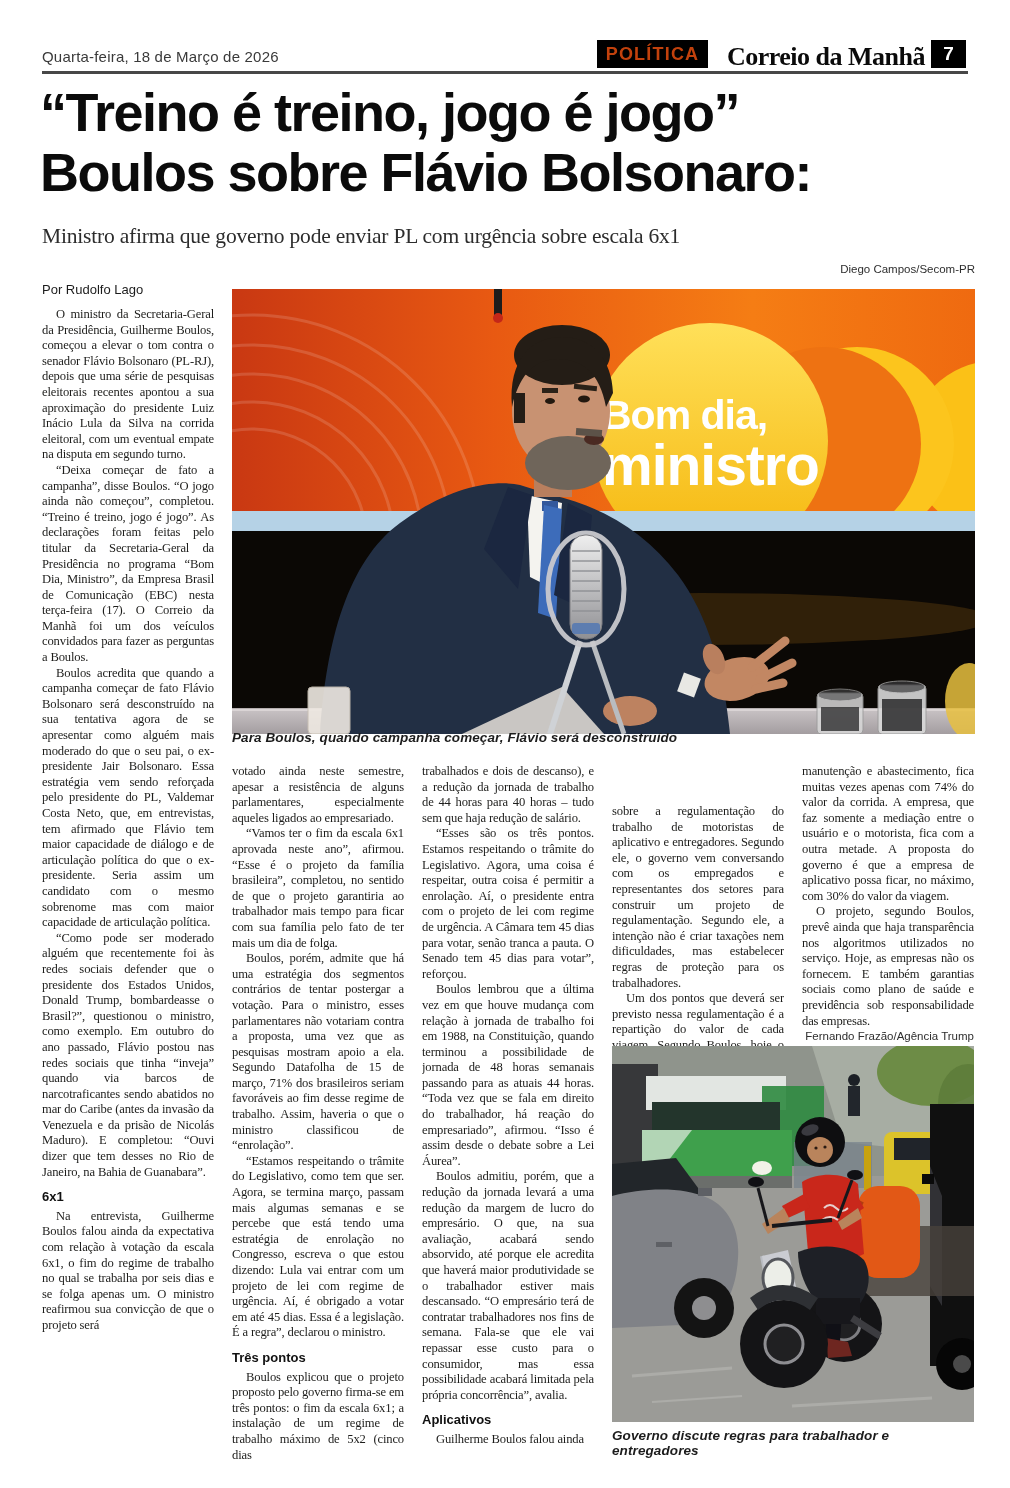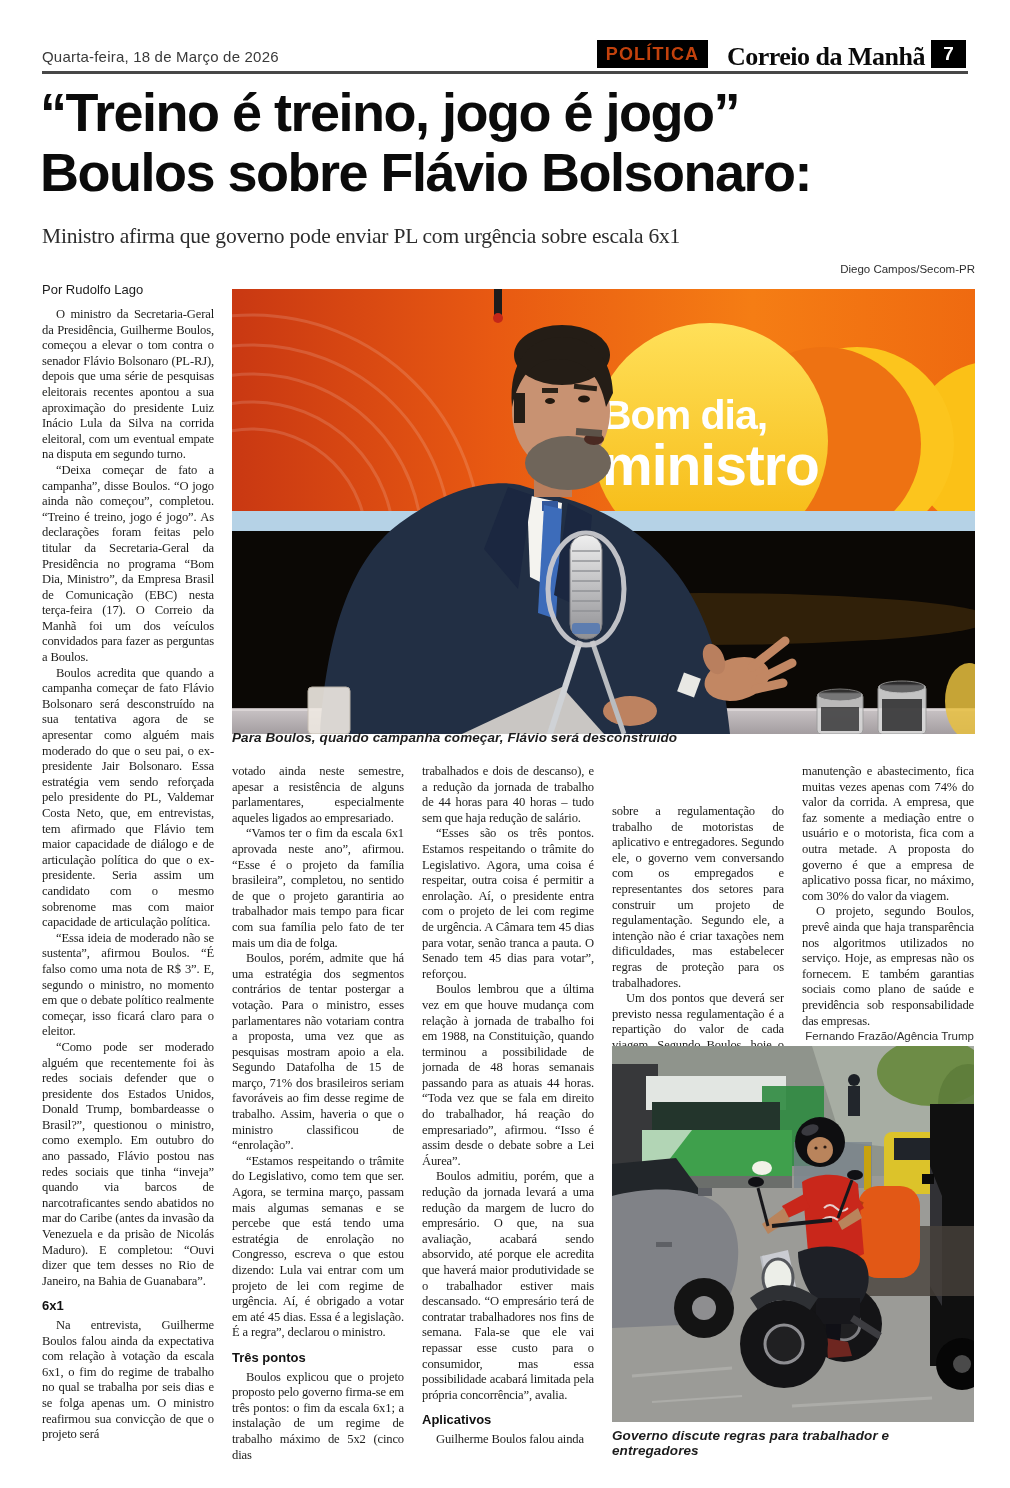--- a/index.html
+++ b/index.html
@@ -174,21 +174,20 @@
   </g>
   <ellipse cx="737" cy="412" rx="24" ry="38" fill="#e7bf3f" opacity="0.85"></ellipse>
 </svg>
 </div>
 <div class="abs caption caption1">Para Boulos, quando campanha começar, Flávio será desconstruído</div>
 
 <div class="abs col col1">
   <p>O ministro da Secretaria-Geral da Presidência, Guilherme Boulos, começou a elevar o tom contra o senador Flávio Bolsonaro (PL-RJ), depois que uma série de pesquisas eleitorais recentes apontou a sua aproximação do presidente Luiz Inácio Lula da Silva na corrida eleitoral, com um eventual empate na disputa em segundo turno.</p>
   <p>“Deixa começar de fato a campanha”, disse Boulos. “O jogo ainda não começou”, completou. “Treino é treino, jogo é jogo”. As declarações foram feitas pelo titular da Secretaria-Geral da Presidência no programa “Bom Dia, Ministro”, da Empresa Brasil de Comunicação (EBC) nesta terça-feira (17). O Correio da Manhã foi um dos veículos convidados para fazer as perguntas a Boulos.</p>
   <p>Boulos acredita que quando a campanha começar de fato Flávio Bolsonaro será desconstruído na sua tentativa agora de se apresentar como alguém mais moderado do que o seu pai, o ex-presidente Jair Bolsonaro. Essa estratégia vem sendo reforçada pelo presidente do PL, Valdemar Costa Neto, que, em entrevistas, tem afirmado que Flávio tem maior capacidade de diálogo e de articulação política do que o ex-presidente. Seria assim um candidato com o mesmo sobrenome mas com maior capacidade de articulação política.</p>
-  <p>“Essa ideia de moderado não se sustenta”, afirmou Boulos. “É falso como uma nota de R$ 3”. E, segundo o ministro, no momento em que o debate político realmente começar, isso ficará claro para o eleitor.</p>
   <p>“Como pode ser moderado alguém que recentemente foi às redes sociais defender que o presidente dos Estados Unidos, Donald Trump, bombardeasse o Brasil?”, questionou o ministro, como exemplo. Em outubro do ano passado, Flávio postou nas redes sociais que tinha “inveja” quando via barcos de narcotraficantes sendo abatidos no mar do Caribe (antes da invasão da Venezuela e da prisão de Nicolás Maduro). E completou: “Ouvi dizer que tem desses no Rio de Janeiro, na Bahia de Guanabara”.</p>
   <div class="colhead">6x1</div>
   <p>Na entrevista, Guilherme Boulos falou ainda da expectativa com relação à votação da escala 6x1, o fim do regime de trabalho no qual se trabalha por seis dias e se folga apenas um. O ministro reafirmou sua convicção de que o projeto será</p>
 </div>
 
 <div class="abs col col2">
   <p class="cont">votado ainda neste semestre, apesar a resistência de alguns parlamentares, especialmente aqueles ligados ao empresariado.</p>
   <p>“Vamos ter o fim da escala 6x1 aprovada neste ano”, afirmou. “Esse é o projeto da família brasileira”, completou, no sentido de que o projeto garantiria ao trabalhador mais tempo para ficar com sua família pelo fato de ter mais um dia de folga.</p>
   <p>Boulos, porém, admite que há uma estratégia dos segmentos contrários de tentar postergar a votação. Para o ministro, esses parlamentares não votariam contra a proposta, uma vez que as pesquisas mostram apoio a ela. Segundo Datafolha de 15 de março, 71% dos brasileiros seriam favoráveis ao fim desse regime de trabalho. Assim, haveria o que o ministro classificou de “enrolação”.</p>
   <p>“Estamos respeitando o trâmite do Legislativo, como tem que ser. Agora, se termina março, passam mais algumas semanas e se percebe que está tendo uma estratégia de enrolação no Congresso, escreva o que estou dizendo: Lula vai entrar com um projeto de lei com regime de urgência. Aí, é obrigado a votar em até 45 dias. Essa é a legislação. É a regra”, declarou o ministro.</p>

